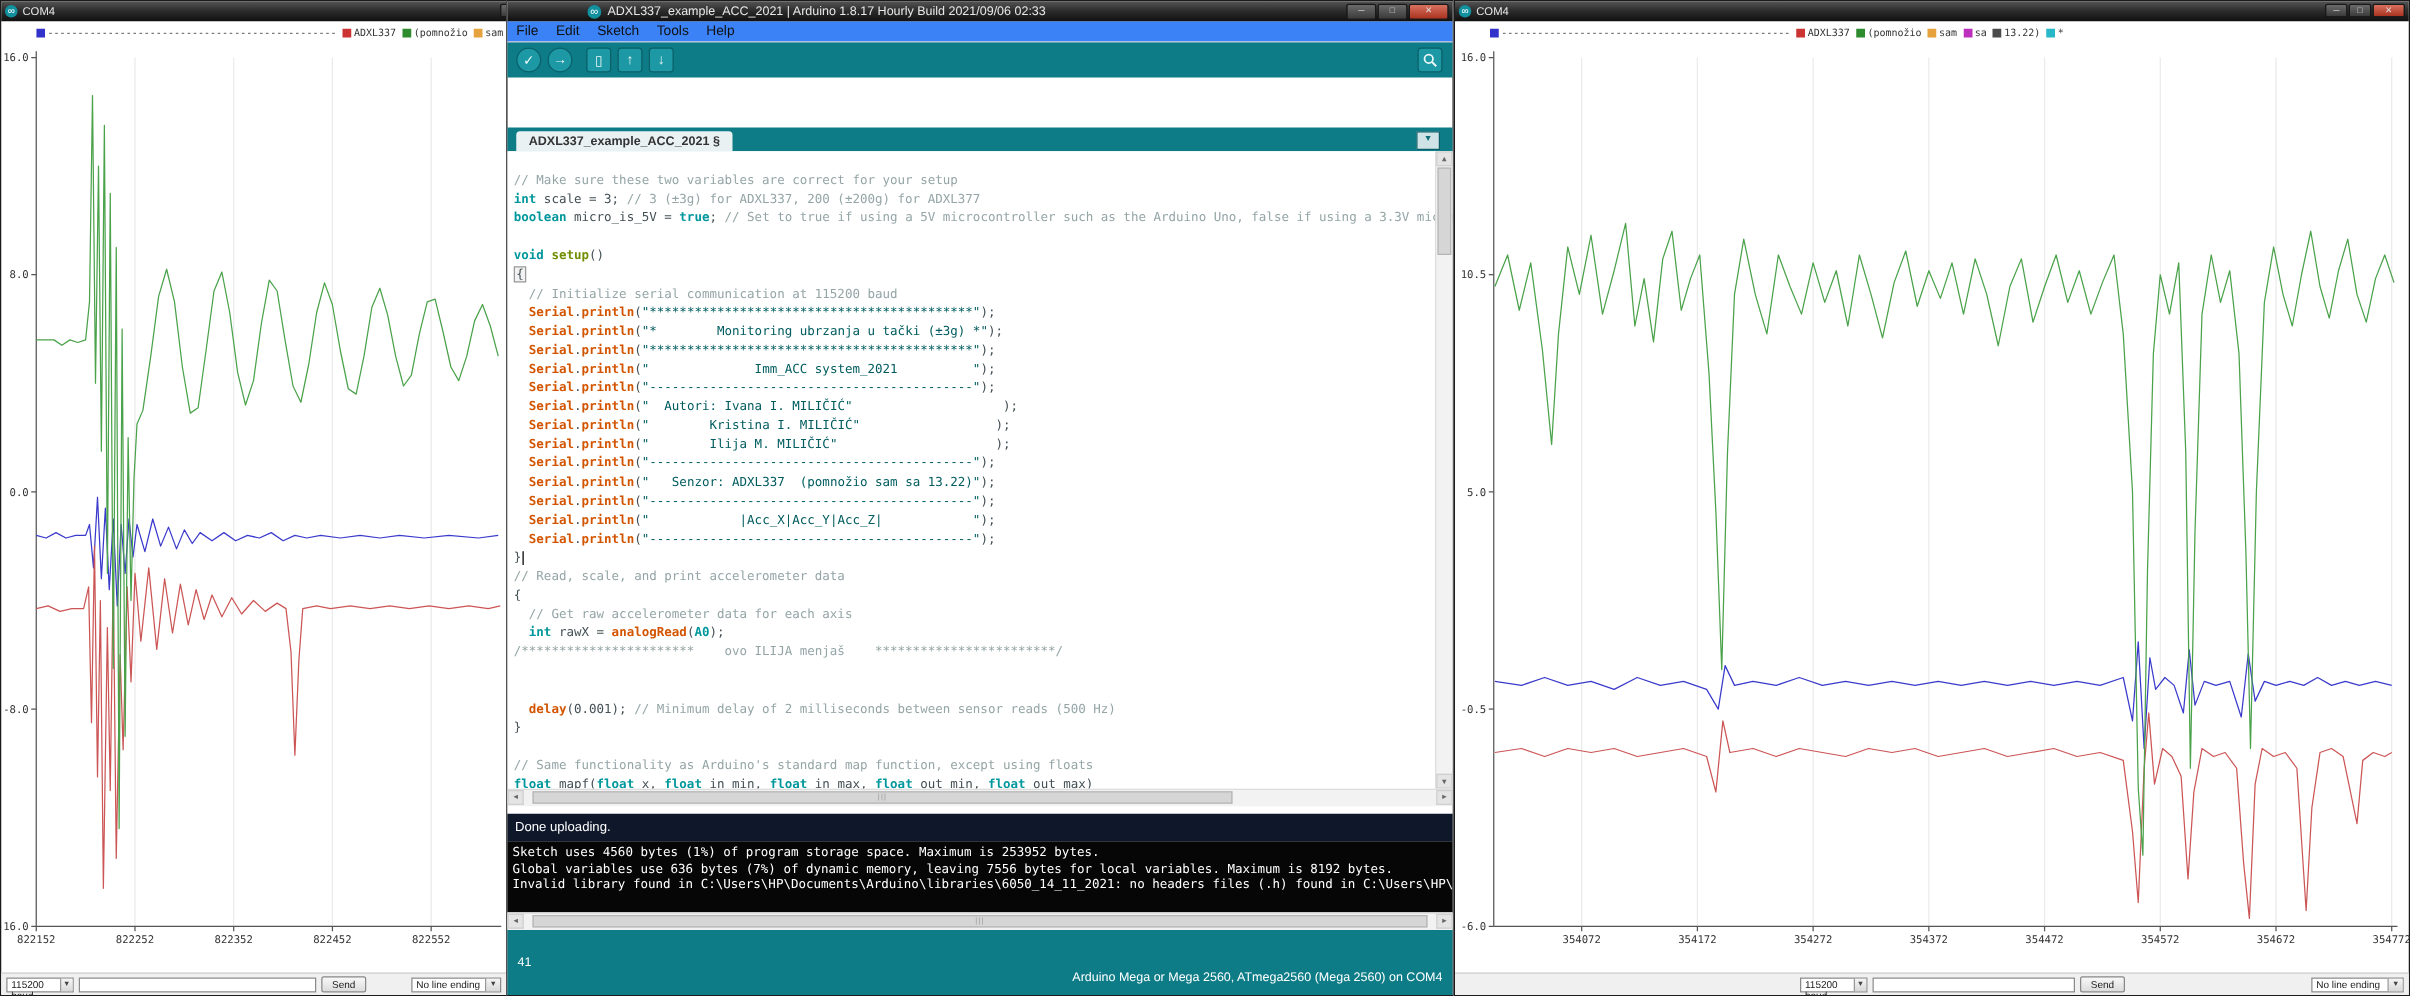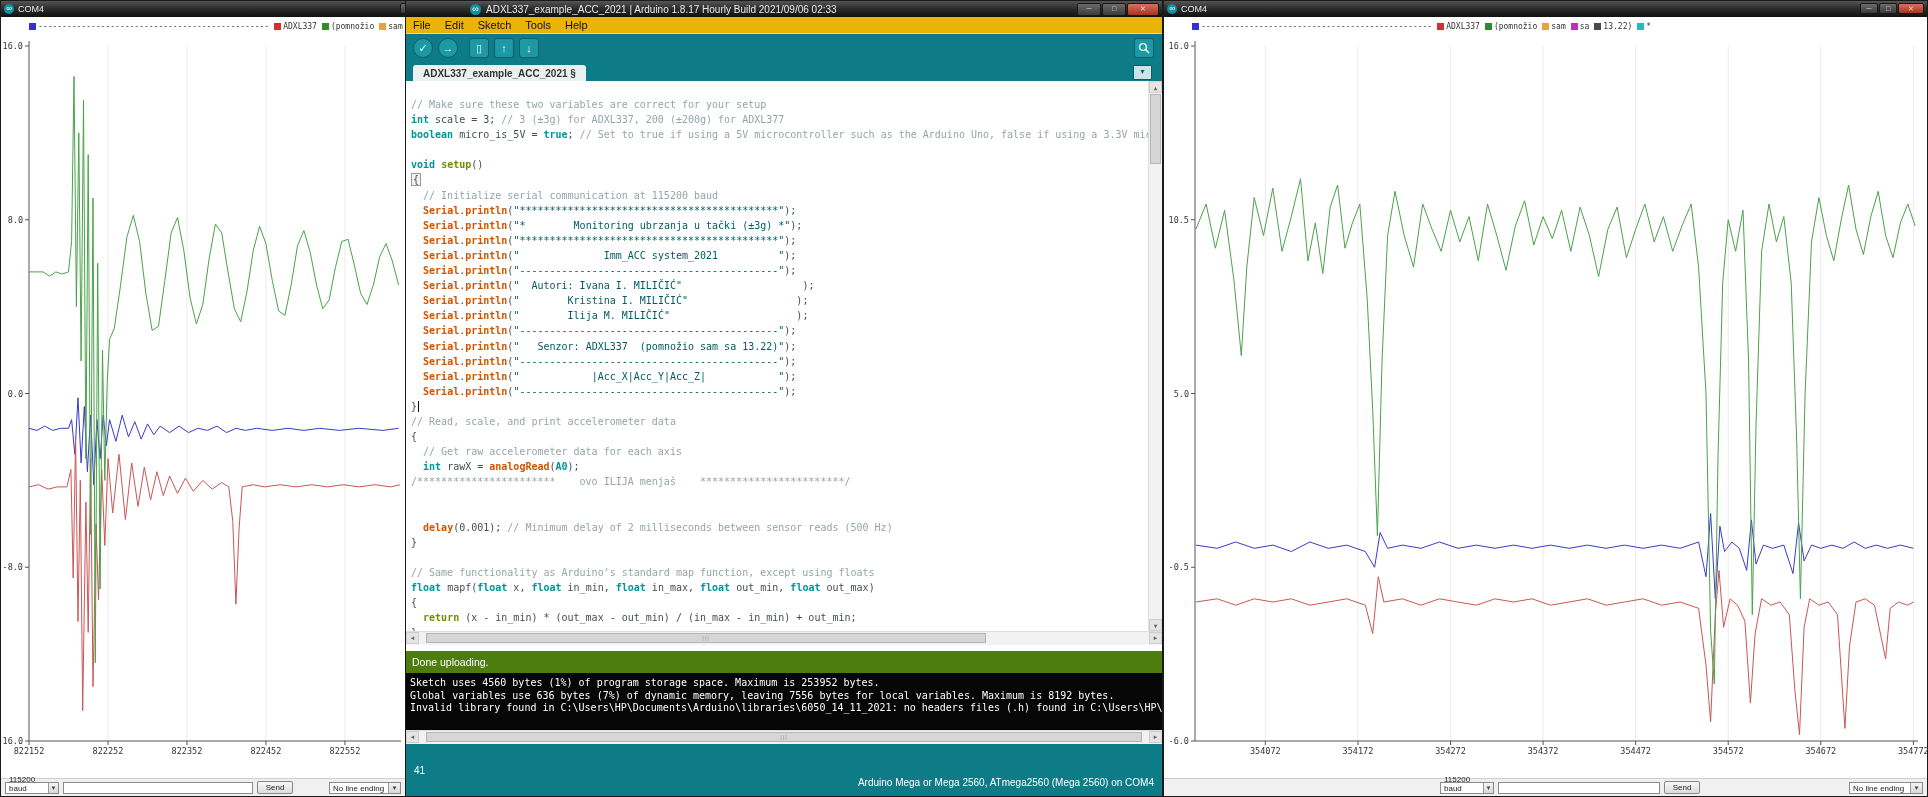--- a/index.html
+++ b/index.html
@@ -17,43 +17,43 @@
   .wbtn.close{background:linear-gradient(#d9705f,#a8321f);width:26px;}
   
   .legendrow{position:absolute;top:17px;left:28px;right:4px;height:16px;display:flex;
     align-items:center;gap:5px;font-family:"DejaVu Sans Mono",monospace;font-size:8px;
     white-space:nowrap;overflow:hidden;z-index:5;background:#fff;}
   .legswatch{width:7px;height:7px;flex:0 0 auto;display:inline-block;margin-right:2px;}
   .legitem{display:flex;align-items:center;color:#333;}
   .plotsvg{position:absolute;left:0;top:0;z-index:1;}
   .sendbar{position:absolute;left:0;right:0;bottom:0;height:17px;background:#f0f0f0;
     border-top:1px solid #cfcfcf;display:flex;align-items:center;font-size:8px;z-index:6;}
-  .combo{height:12px;background:#fff;border:1px solid #8a8a8a;display:flex;align-items:flex-end;
+  .combo{height:12px;background:#fff;border:1px solid #8a8a8a;display:flex;align-items:flex-start;
     padding-left:3px;color:#222;position:relative;box-sizing:border-box;}
   .combo .arrowbox{margin-left:auto;width:11px;height:100%;background:linear-gradient(#f5f5f5,#d8d8d8);
     border-left:1px solid #999;font-size:6px;line-height:10px;text-align:center;color:#444;}
   .serialinput{height:12px;border:1px solid #8a8a8a;background:#fff;font-size:8px;padding:0 2px;box-sizing:border-box;}
   .sendbtn{height:13px;background:linear-gradient(#f8f8f8,#dcdcdc);border:1px solid #888;
     border-radius:2px;font-size:8px;color:#222;text-align:center;line-height:11px;box-sizing:border-box;}
   
   #win-ide{left:405px;width:758px;z-index:20;display:flex;flex-direction:column;}
   #ide-titlebar{position:relative;height:16px;flex:0 0 16px;background:linear-gradient(#555 0%,#2e2e2e 45%,#101010 100%);
     color:#e8e8e8;display:flex;align-items:center;font-size:10px;z-index:50;padding-left:64px;}
   #ide-titlebar .appicon{width:11px;height:11px;border-radius:6px;background:#12909e;color:#fff;
     font-size:9px;line-height:11px;text-align:center;margin-right:5px;}
-  .menubar{height:16px;flex:0 0 16px;background:#eab308;display:flex;align-items:center;
+  .menubar{height:16px;flex:0 0 16px;background:#3b82f6;display:flex;align-items:center;
     font-size:11px;color:#111;border-bottom:1px solid #d7d7d7;}
   .menubar span{padding:0 7px;}
   .toolbar{height:28px;flex:0 0 28px;background:#0e7c87;display:flex;align-items:center;gap:5px;padding-left:7px;position:relative;}
   .tbtn{width:20px;height:20px;background:#1d98a5;border:1px solid #0a5f68;display:flex;
     align-items:center;justify-content:center;color:#eaf7f8;font-size:11px;box-sizing:border-box;}
   .tbtn.round{border-radius:50%;}
   .tbtn.sq{border-radius:3px;}
   .tbtn.right{position:absolute;right:8px;top:4px;}
-  .tabbar{height:19px;flex:0 0 19px;background:#0e7c87;display:flex;align-items:flex-end;position:relative;}
+  .tabbar{height:19px;flex:0 0 19px;background:#0e7c87;display:flex;align-items:flex-end;position:relative;margin-top:40px;}
   .tab{margin-left:7px;background:#e9f1f2;color:#333;font-size:10px;padding:3px 10px 2px 10px;
     border-radius:3px 3px 0 0;font-weight:bold;}
   .tabdrop{position:absolute;right:10px;top:3px;width:17px;height:13px;background:#cfe3e6;
     border:1px solid #0a5f68;color:#0e6c77;font-size:7px;text-align:center;line-height:12px;}
   .editor{flex:1 1 auto;background:#fff;position:relative;overflow:hidden;
     font-family:"DejaVu Sans Mono",monospace;font-size:10px;line-height:15.1px;padding:16px 14px 0 5px;box-sizing:border-box;}
   .codeline{white-space:pre;height:15.1px;}
   .pl{color:#434f54}.cm{color:#95a5a6}.kw{color:#00979c;font-weight:bold}
   .kw2{color:#728e00;font-weight:bold}.fn{color:#d35400;font-weight:bold}.str{color:#005c5f}
   .hl{color:#434f54;border:1px solid #9a9a9a;background:#f2f2f2;padding:0 1px;}
@@ -61,21 +61,21 @@
   .vscroll{position:absolute;right:0;top:0;bottom:0;width:13px;background:#f2f2f2;border-left:1px solid #ddd;}
   .vscroll .arr{height:12px;font-size:6px;text-align:center;color:#666;line-height:12px;background:#e4e4e4;border:1px solid #cfcfcf;box-sizing:border-box;}
   .vscroll .thumb{position:absolute;top:13px;left:1px;right:1px;height:70px;background:#d6d6d6;border:1px solid #b5b5b5;box-sizing:border-box;}
   .vscroll .arr.bottom{position:absolute;bottom:0;left:0;right:0;}
   .hscrollrow{height:13px;flex:0 0 13px;background:#f2f2f2;border-top:1px solid #ddd;position:relative;}
   .hscrollrow .arr{position:absolute;top:0;width:13px;height:12px;background:#e4e4e4;border:1px solid #cfcfcf;
     font-size:6px;color:#666;text-align:center;line-height:11px;box-sizing:border-box;}
   .hthumb{position:absolute;top:1px;height:10px;background:#d6d6d6;border:1px solid #b5b5b5;box-sizing:border-box;
     display:flex;align-items:center;justify-content:center;color:#999;font-size:6px;letter-spacing:1px;}
   .gap{height:6px;flex:0 0 6px;background:#fff;}
-  .donestrip{height:22px;flex:0 0 22px;background:#4d7c0f;color:#fff;font-size:10.5px;
+  .donestrip{height:22px;flex:0 0 22px;background:#0f172a;color:#fff;font-size:10.5px;
     display:flex;align-items:center;padding-left:6px;}
   .console{height:53px;flex:0 0 53px;background:#060606;color:#fff;
     font-family:"DejaVu Sans Mono",monospace;font-size:10px;line-height:12.5px;
     padding:4px 0 0 4px;overflow:hidden;white-space:nowrap;}
   .statusbar{height:20px;flex:0 0 20px;background:#0e7c87;color:#fff;font-size:10px;
     display:flex;align-items:center;padding:16px 8px;}
   .statusbar .board{margin-left:auto;margin-top:24px;}
 </style>
 </head>
 <body>

